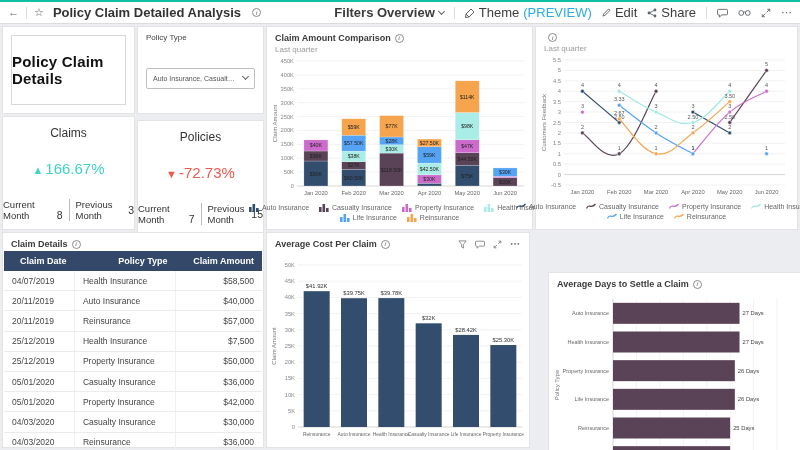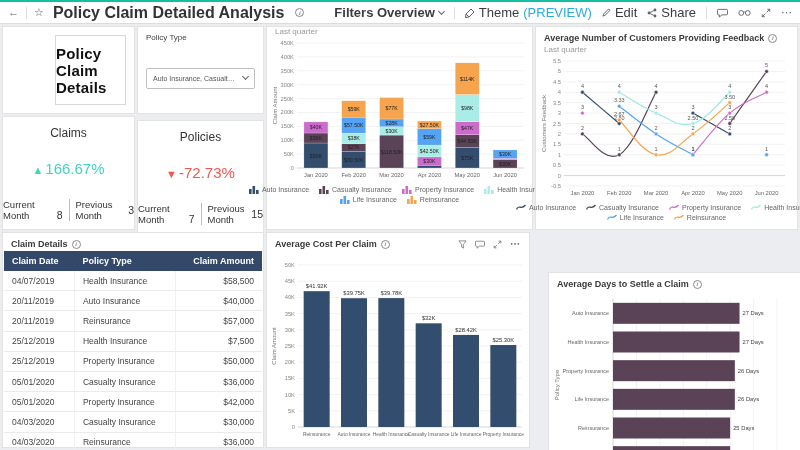--- a/index.html
+++ b/index.html
@@ -4,34 +4,34 @@
 <style>
   * { box-sizing: border-box; margin: 0; padding: 0; }
   html,body { width:800px; height:450px; overflow:hidden; }
   body { font-family:"Liberation Sans", sans-serif; background:#ebedf0; color:#333; }
 
   .topstrip { height:2px; background:#12bfa2; }
   .appbar { height:22px; background:#fff; border-bottom:1px solid #dcdcdc; display:flex; align-items:center; padding:0 8px; }
   .appbar .left { display:flex; align-items:center; gap:7px; }
   .icon-btn { color:#5f6368; font-size:11px; line-height:1; cursor:pointer; background:none; border:none; display:flex; align-items:center; }
   .vdiv { width:1px; height:12px; background:#ddd; display:inline-block; }
-  .app-title { font-size:16px; font-weight:700; color:#333; margin-left:2px; white-space:nowrap; }
+  .app-title { font-size:13px; font-weight:700; color:#333; margin-left:2px; white-space:nowrap; }
   .info-i { display:inline-flex; align-items:center; justify-content:center; width:9px; height:9px; border:1px solid #8a8a8a; border-radius:50%; font-size:6px; color:#8a8a8a; font-style:italic; font-weight:700; margin-left:4px; flex:0 0 auto; }
   .appbar .right { margin-left:auto; display:flex; align-items:center; gap:10px; }
   .menu-item { display:flex; align-items:center; gap:4px; font-size:13px; color:#3c3c3c; cursor:pointer; white-space:nowrap; }
   .menu-item svg { display:block; }
   .preview { color:#2aabe2; }
   .chev { width:5px; height:5px; border-right:1px solid #666; border-bottom:1px solid #666; transform:rotate(45deg); margin-top:-3px; display:inline-block; }
 
   .dash { position:relative; width:800px; height:426px; }
   .panel { position:absolute; background:#fff; border:1px solid #e3e3e3; }
   .ptitle { display:flex; align-items:center; padding:6px 8px 2px 8px; font-size:9px; font-weight:700; color:#3a3a3a; white-space:nowrap; }
   .psub { font-size:8px; color:#9a9a9a; padding:0 8px 2px 8px; }
 
-  .titlecard-inner { position:absolute; inset:8px; border:1px solid #d8d8d8; display:flex; align-items:center; justify-content:center;margin-left:44px; }
+  .titlecard-inner { position:absolute; inset:8px; border:1px solid #d8d8d8; display:flex; align-items:center; justify-content:center; }
   .titlecard-inner h1 { font-size:15px; font-weight:700; color:#111; letter-spacing:0.2px; }
 
   .filter-label { font-size:8px; color:#444; padding:6px 8px 0 8px; }
   .dropdown { margin:26px 8px 0 8px; height:21px; border:1px solid #bfbfbf; border-radius:2px; display:flex; align-items:center; padding:0 16px 0 6px; position:relative; cursor:pointer; background:#fff; }
   .dropdown .val { font-size:7px; color:#555; white-space:nowrap; overflow:hidden; text-overflow:ellipsis; }
   .dropdown .chev { position:absolute; right:6px; top:8px; }
 
   .kpi { display:flex; flex-direction:column; align-items:center; justify-content:center; height:100%; gap:20px; }
   .kpi-title { font-size:12px; color:#333; }
   .kpi-delta { font-size:15px; font-weight:400; }
@@ -43,21 +43,21 @@
   .kpi-split .col.l { align-items:flex-end; padding-right:6px; }
   .kpi-split .col.r { align-items:center; padding-left:6px; border-left:1px solid #bbb; }
   .kpi-ml { font-size:9.5px; color:#333; }
   .kpi-mv { font-size:10.5px; color:#333; margin-top:1px; }
 
   .legend { display:flex; flex-direction:column; align-items:center; gap:1px; margin-top:1px; }
   .legend-row { display:flex; gap:10px; justify-content:center; }
   .legend-item { display:flex; align-items:center; gap:3px; font-size:7px; color:#666; cursor:pointer; white-space:nowrap; }
 
   table.grid { width:100%; border-collapse:collapse; }
-  table.grid th { background:#34496a; color:#fff; font-size:9px; text-align:left; padding:5px 8px; font-weight:700; }
+  table.grid th { background:#34496a; color:#fff; font-size:9px; text-align:right; padding:5px 8px; font-weight:700; }
   table.grid td { font-size:8.5px; color:#444; padding:4.6px 8px; border-bottom:1px solid #ebebeb; border-right:1px solid #f0f0f0; }
   table.grid td:last-child, table.grid th:last-child { text-align:right; border-right:none; }
   .tablewrap { padding:0 1px; }
 
   .hover-icons { margin-left:auto; display:flex; gap:8px; align-items:center; color:#777; }
   .hover-icons svg { display:block; }
   .dots { font-size:10px; color:#777; letter-spacing:1px; line-height:4px; }
 </style>
 </head>
 <body>
@@ -172,20 +172,24 @@
         </div>
         <div class="col r">
           <span class="kpi-ml">Previous Month</span>
           <span class="kpi-mv">15</span>
         </div>
       </div>
     </div>
   </div>
 
   <div class="panel" style="left:266px; top:2px; width:267px; height:204px;">
+    <div class="ptitle">
+        <span>Claim Amount Comparison</span>
+        <span class="info-i">i</span>
+      </div>
     <div class="psub">Last quarter</div>
     <svg id="svg-claimAmount" width="257" height="142" style="margin-left:4px">
         <line x1="26" x2="253" y1="130" y2="130" stroke="#c4c4c4" stroke-width="0.7"></line>
         <text x="23" y="132" font-size="5.8" fill="#888" text-anchor="end" font-family="Liberation Sans, sans-serif">0</text>
         <line x1="26" x2="253" y1="116.1111111111111" y2="116.1111111111111" stroke="#ededed" stroke-width="0.7"></line>
         <text x="23" y="118.1111111111111" font-size="5.8" fill="#888" text-anchor="end" font-family="Liberation Sans, sans-serif">50K</text>
         <line x1="26" x2="253" y1="102.22222222222223" y2="102.22222222222223" stroke="#ededed" stroke-width="0.7"></line>
         <text x="23" y="104.22222222222223" font-size="5.8" fill="#888" text-anchor="end" font-family="Liberation Sans, sans-serif">100K</text>
         <line x1="26" x2="253" y1="88.33333333333334" y2="88.33333333333334" stroke="#ededed" stroke-width="0.7"></line>
         <text x="23" y="90.33333333333334" font-size="5.8" fill="#888" text-anchor="end" font-family="Liberation Sans, sans-serif">150K</text>
@@ -308,21 +312,20 @@
               <rect x="7" y="5" width="2.6" height="4" fill="#f6a44d"></rect>
             </svg>
             <span>Reinsurance</span>
           </span>
         </div>
       </div>
   </div>
 
   <div class="panel" style="left:535px; top:2px; width:263px; height:204px;">
     <div class="ptitle">
-        <span>Average Number of Customers Providing Feedback</span>
         <span class="info-i">i</span>
       </div>
     <div class="psub">Last quarter</div>
     <svg id="svg-feedback" width="253" height="142" style="margin-left:4px">
         <line x1="24" x2="245" y1="130" y2="130" stroke="#ededed" stroke-width="0.7"></line>
         <text x="21" y="132" font-size="5.8" fill="#888" text-anchor="end" font-family="Liberation Sans, sans-serif">-0.5</text>
         <line x1="24" x2="245" y1="119.58333333333333" y2="119.58333333333333" stroke="#c4c4c4" stroke-width="0.7"></line>
         <text x="21" y="121.58333333333333" font-size="5.8" fill="#888" text-anchor="end" font-family="Liberation Sans, sans-serif">0</text>
         <line x1="24" x2="245" y1="109.16666666666667" y2="109.16666666666667" stroke="#ededed" stroke-width="0.7"></line>
         <text x="21" y="111.16666666666667" font-size="5.8" fill="#888" text-anchor="end" font-family="Liberation Sans, sans-serif">0.5</text>

